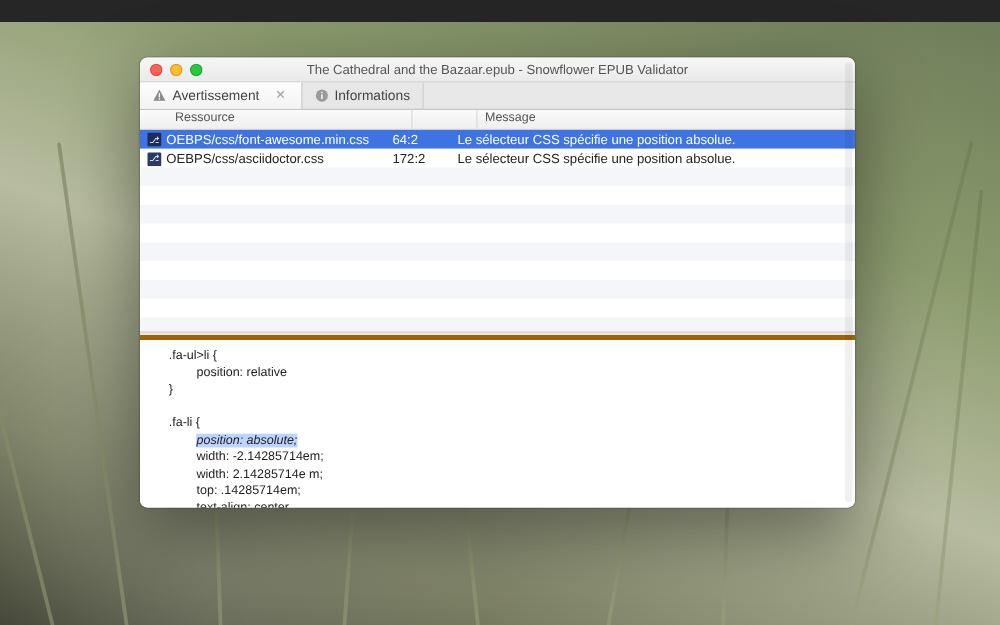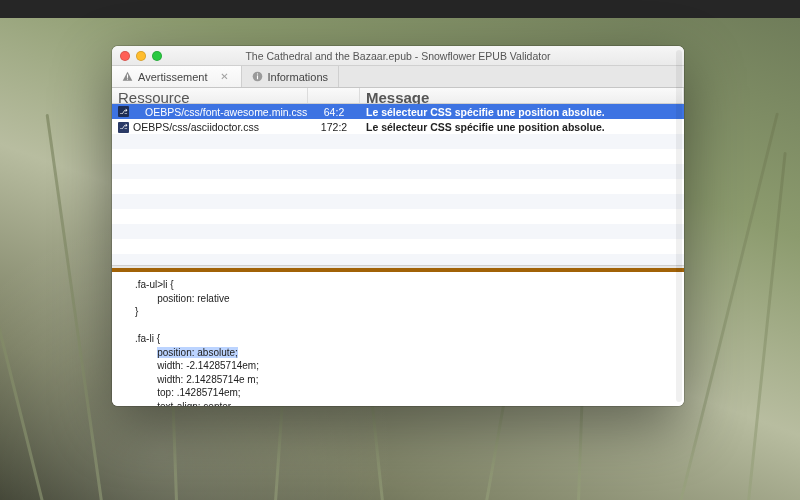--- a/index.html
+++ b/index.html
@@ -35,43 +35,43 @@
   .tab {
     display: flex; align-items: center; gap: 5px; padding: 0 10px;
     font-size: 11px; color: #444; border-right: 1px solid #cfcfcf;
     position: relative; cursor: default;
   }
   .tab.active { background: linear-gradient(#fdfdfd,#f3f3f3); }
   .tab .ticon { width: 11px; height: 11px; display: inline-flex; align-items: center; justify-content: center; color: #777; }
   .tab .closex { margin-left: 6px; width: 12px; height: 12px; color:#a0a0a0; font-size:10px; line-height:12px; text-align:center; border-radius:6px; }
   .content { flex: 1 1 auto; display: flex; flex-direction: column; min-height: 0; }
   .headers {
-    height: 16px; flex: 0 0 16px; display: flex; font-size: 15px; color: #555;
-    background: linear-gradient(#fafafa,#efefef); border-bottom: 1px solid #d0d0d0;
+    height: 16px; flex: 0 0 16px; display: flex; font-size: 10px; color: #555;
+    background: linear-gradient(#fafafa,#efefef); border-bottom: 1px solid #d0d0d0; padding-left: 22px;
   }
   .hcell { padding: 1px 6px; border-right: 1px solid #dcdcdc; }
   .col-res { width: 196px; flex: 0 0 196px; }
-  .col-line { width: 52px; flex: 0 0 52px; text-align: center; }
-  .col-msg { flex: 1 1 auto; font-weight: bold; }
+  .col-line { width: 52px; flex: 0 0 52px; }
+  .col-msg { flex: 1 1 auto; }
   .tablewrap { flex: 1 1 auto; overflow: hidden; display: flex; position: relative; }
   .rows { flex: 1 1 auto; font-size: 10.5px; color: #222; }
   .row { display: flex; height: 15px; align-items: center; }
   .row:nth-child(odd) { background: #f4f6fa; }
   .row:nth-child(even) { background: #fff; }
   .row.selected { background: #3d73e2; color: #fff; }
   .row .cell { padding: 0 6px; overflow: hidden; white-space: nowrap; text-overflow: ellipsis; }
   .cssicon { width:11px; height:11px; margin-right:4px; display:inline-flex; align-items:center; justify-content:center; background:#2a3a66; color:#fff; font-size:7px; border-radius:1px; flex:0 0 11px; }
   .row.selected .cssicon { background:#1d2d55; }
   .sourcebar { height:3px; flex:0 0 3px; background:#e7e7e7; border-top:1px solid #cfcfcf; cursor: row-resize; }
   .source {
     flex: 0 0 138px; background:#fff; border-top:4px solid #a16207;
     font-family: "Helvetica Neue", Arial, sans-serif; font-size: 10px; color:#222;
     padding: 6px 23px; white-space: pre; overflow-y: auto; line-height: 1.35;
   }
-  .source .hl { background:#bcd4ff; }
+  .source .hl { background:#bcd4ff;font-style:italic; }
   .scrollbar-v { position:absolute; right:2px; top:4px; bottom:4px; width:6px; background:rgba(0,0,0,.06); border-radius:3px; }
   .resize { position:absolute; right:2px; bottom:2px; width:10px; height:10px; }
   
   .reeds { position:absolute; inset:0; pointer-events:none; overflow:hidden; }
   .reed { position:absolute; bottom:-30px; width:3px; height:380px; background:linear-gradient(#6d7750,#9aa57e); border-radius:2px; transform-origin: bottom center; opacity:.55; }
 </style>
 </head>
 <body>
 
 <div class="desktop">
@@ -124,21 +124,21 @@
     <div class="content">
       <div class="headers">
         <div class="hcell col-res">Ressource</div>
         <div class="hcell col-line"></div>
         <div class="hcell col-msg">Message</div>
       </div>
 
       <div class="tablewrap">
         <div class="rows" id="rows">
             <div class="row selected">
-              <div class="cell col-res" style="display:flex;align-items:center;gap:12px;">
+              <div class="cell col-res" style="display:flex;align-items:center;">
                 <span class="cssicon">⎇</span>
                 <span>OEBPS/css/font-awesome.min.css</span>
               </div>
               <div class="cell col-line">64:2</div>
               <div class="cell col-msg">Le sélecteur CSS spécifie une position absolue.</div>
             </div>
             <div class="row">
               <div class="cell col-res" style="display:flex;align-items:flex-end;">
                 <span class="cssicon">⎇</span>
                 <span>OEBPS/css/asciidoctor.css</span>

